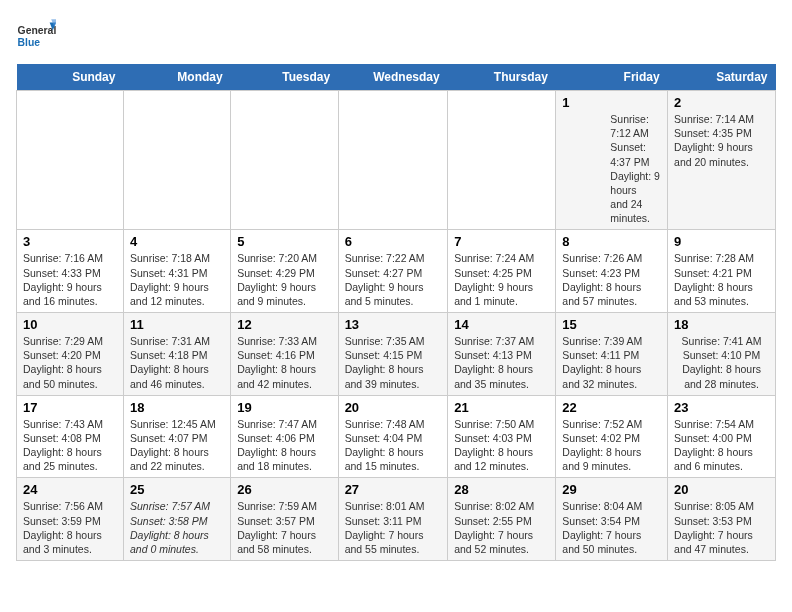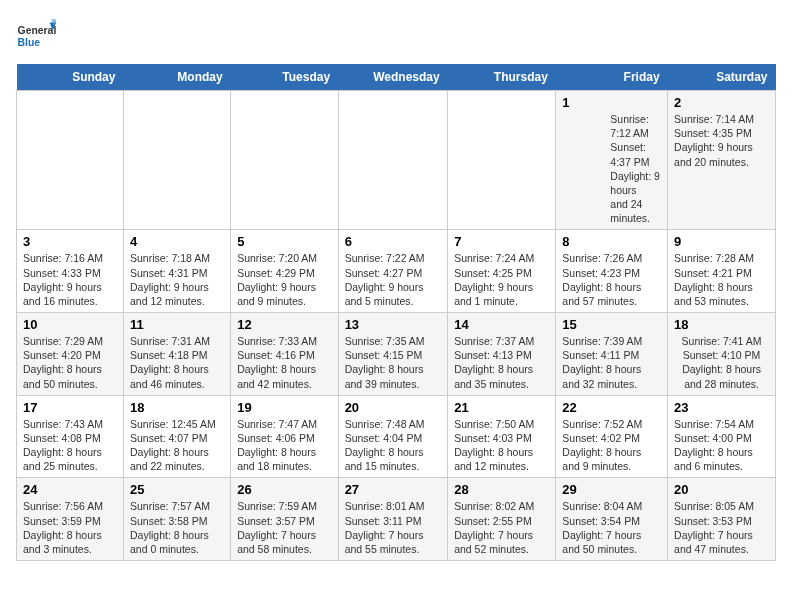--- a/index.html
+++ b/index.html
@@ -285,21 +285,21 @@
       <tr>
         <td>
           <span class="day-num">24</span>
           <div class="day-info" style="white-space: pre-line;">Sunrise: 7:56 AM
 Sunset: 3:59 PM
 Daylight: 8 hours
 and 3 minutes.</div>
         </td>
         <td>
           <span class="day-num">25</span>
-          <div class="day-info" style="white-space: pre-line;">Sunrise: 7:57 AM
+          <div class="day-info" style="white-space: pre-line; font-style: italic;">Sunrise: 7:57 AM
 Sunset: 3:58 PM
 Daylight: 8 hours
 and 0 minutes.</div>
         </td>
         <td>
           <span class="day-num">26</span>
           <div class="day-info" style="white-space: pre-line;">Sunrise: 7:59 AM
 Sunset: 3:57 PM
 Daylight: 7 hours
 and 58 minutes.</div>

